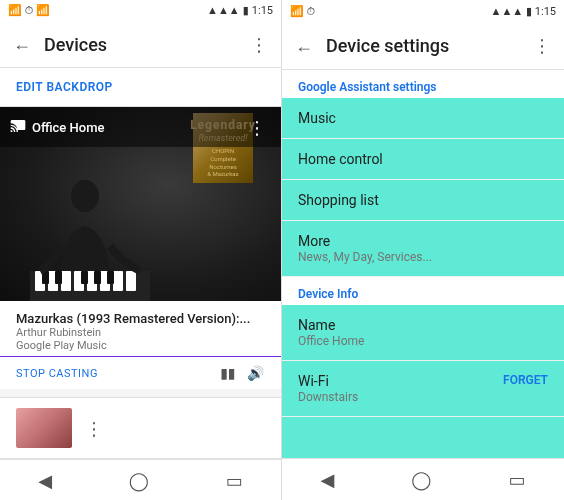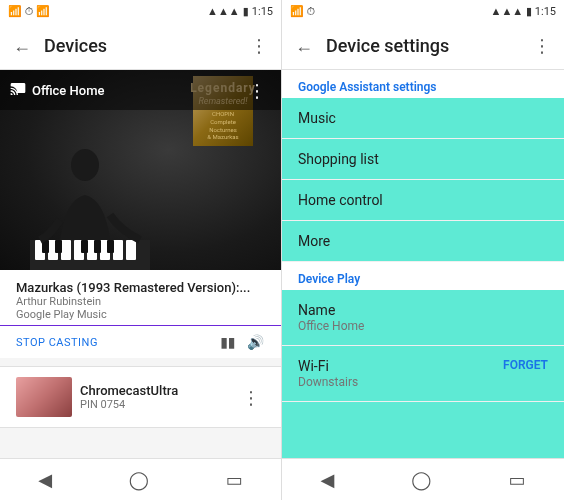--- a/index.html
+++ b/index.html
@@ -331,20 +331,23 @@
       <span>1:15</span>
     </div>
   </div>
 
   <div class="top-bar">
     <div class="icon-btn">←</div>
     <div class="top-bar-title">Devices</div>
     <div class="icon-btn">⋮</div>
   </div>
 
+  <div class="edit-backdrop-row">
+    <div class="edit-backdrop-btn">EDIT BACKDROP</div>
+  </div>
 
   <div class="device-card">
     <div class="musician-scene">
       <div class="musician-bg"></div>
 
       <div class="album-overlay">
         <div class="album-brand">Legendary</div>
         <div style="font-size:9px;color:#f0d090;font-style:italic;">Remastered!</div>
         <div style="font-size:6px;color:#d4b870;margin-top:2px;">CHOPIN<br>Complete Nocturnes<br>&amp; Mazurkas</div>
       </div>
@@ -395,24 +398,20 @@
   <div class="cast-controls">
     <div class="stop-casting-btn">STOP CASTING</div>
     <div class="media-icons">
       <span style="cursor:pointer;">▮▮</span>
       <span style="cursor:pointer;">🔊</span>
     </div>
   </div>
 
   <div class="chromecast-card">
     <div class="chromecast-thumb"></div>
-    <div class="chromecast-info">
-      <div class="chromecast-name">ChromecastUltra</div>
-      <div class="chromecast-sub">PIN 0754</div>
-    </div>
     <div class="icon-btn">⋮</div>
   </div>
 
   <div class="nav-bar">
     <span class="nav-icon">◀</span>
     <span class="nav-icon">◯</span>
     <span class="nav-icon">▭</span>
   </div>
 
 </div>
@@ -440,35 +439,36 @@
   <div class="settings-list">
 
     <div class="settings-section-header">Google Assistant settings</div>
     <div class="settings-item">
       <div>
         <div class="settings-item-label">Music</div>
       </div>
     </div>
     <div class="settings-item">
       <div>
+        <div class="settings-item-label">Home control</div>
+      </div>
+    </div>
+    <div class="settings-item">
+      <div>
         <div class="settings-item-label">Shopping list</div>
       </div>
     </div>
     <div class="settings-item">
       <div>
-        <div class="settings-item-label">Home control</div>
-      </div>
-    </div>
-    <div class="settings-item">
-      <div>
         <div class="settings-item-label">More</div>
-      </div>
-    </div>
-
-    <div class="settings-section-header">Device Play</div>
+        <div class="settings-item-sub">News, My Day, Services...</div>
+      </div>
+    </div>
+
+    <div class="settings-section-header">Device Info</div>
     <div class="settings-item">
       <div>
         <div class="settings-item-label">Name</div>
         <div class="settings-item-sub">Office Home</div>
       </div>
     </div>
     <div class="settings-item">
       <div>
         <div class="settings-item-label">Wi-Fi</div>
         <div class="settings-item-sub">Downstairs</div>

